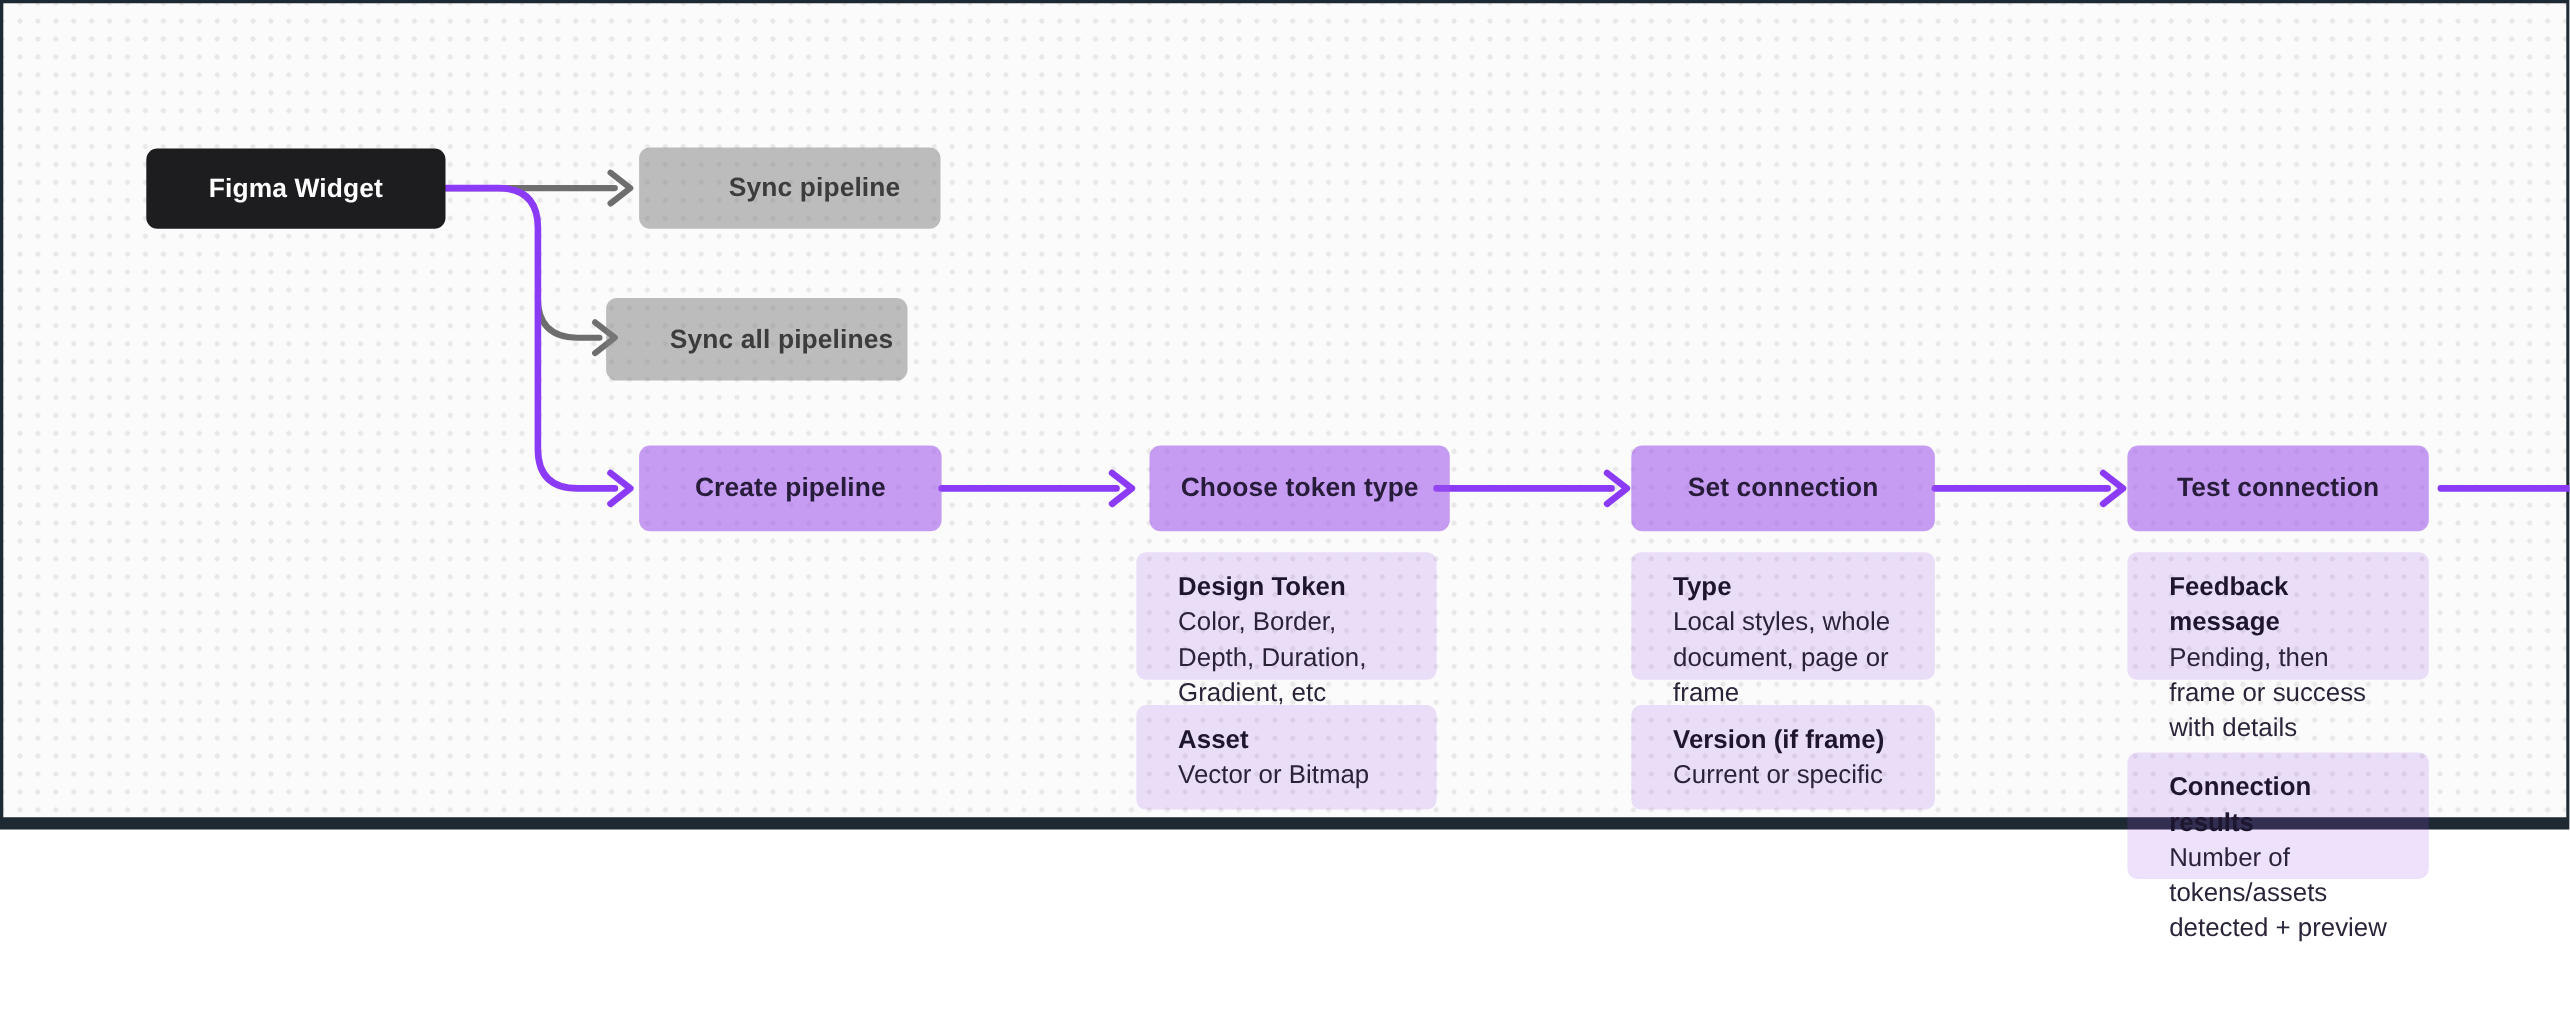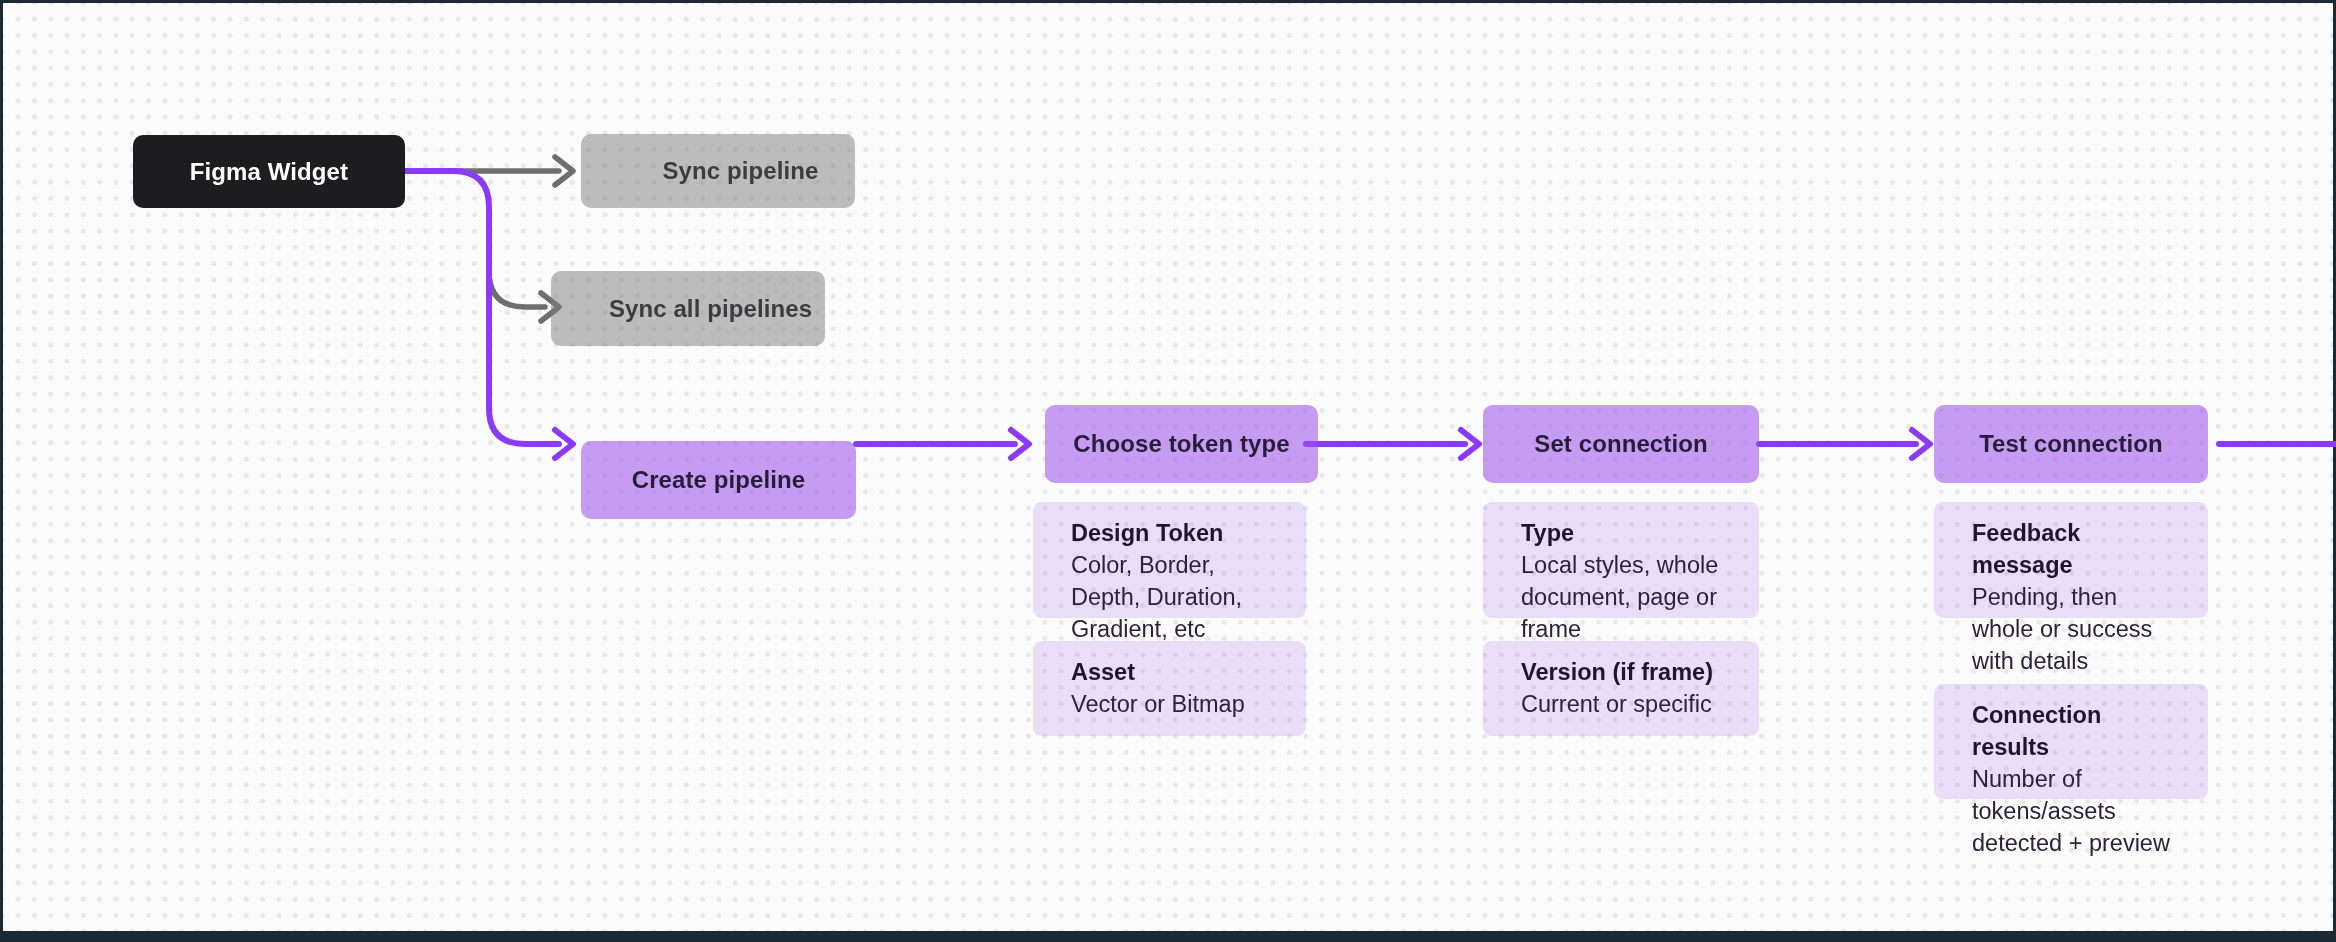--- a/index.html
+++ b/index.html
@@ -4,21 +4,21 @@
 <style>
   * { margin: 0; padding: 0; box-sizing: border-box; }
   html, body {
     width: 2336px; height: 942px;
     font-family: "Liberation Sans", sans-serif;
     overflow: hidden;
     background: #ffffff;
   }
   .frame {
     position: relative;
-    width: 2336px; height: 942px;
+    width: 2336px; height: 754px;
     background-color: #FBFBFB;
     background-image: radial-gradient(circle, #e9e7e7 2.1px, transparent 2.6px);
     background-size: 16.3px 16.3px;
     background-position: 7px 8px;
     border: 3px solid #1E2A33;
     border-bottom-width: 11px;
   }
   svg.edges {
     position: absolute; left: 0; top: 0;
     width: 2336px; height: 942px;
@@ -94,21 +94,21 @@
   </div>
 
   <div class="node node-gray" style="left:578px; top:131px; width:274px; height:74px;">
     <span>Sync pipeline</span>
   </div>
 
   <div class="node node-gray" style="left:548px; top:268px; width:274px; height:75px;">
     <span>Sync all pipelines</span>
   </div>
 
-  <div class="node node-purple" style="left:578px; top:402px; width:275px; height:78px;margin-top:36px;">
+  <div class="node node-purple" style="left:578px; top:402px; width:275px; height:78px;">
     <span>Create pipeline</span>
   </div>
 
   <div class="node node-purple" style="left:1030px; top:402px; width:273px; height:78px;margin-left:12px;">
     <span>Choose token type</span>
   </div>
 
   <div class="node node-purple" style="left:1480px; top:402px; width:276px; height:78px;">
     <span>Set connection</span>
   </div>
@@ -133,21 +133,21 @@
   </div>
 
   <div class="card" style="left:1480px; top:638px; width:276px; height:95px;">
     <div class="card-title">Version (if frame)</div>
     <div class="card-body">Current or specific</div>
   </div>
 
 
   <div class="card" style="left:1931px; top:499px; width:274px; height:116px;">
     <div class="card-title">Feedback message</div>
-    <div class="card-body">Pending, then whole or success with details</div>
+    <div class="card-body">Pending, then frame or success with details</div>
   </div>
 
   <div class="card" style="left:1931px; top:638px; width:274px; height:115px;margin-top:43px;">
     <div class="card-title">Connection results</div>
     <div class="card-body">Number of tokens/assets detected + preview</div>
   </div>
 
 </div>
 
 </body></html>

